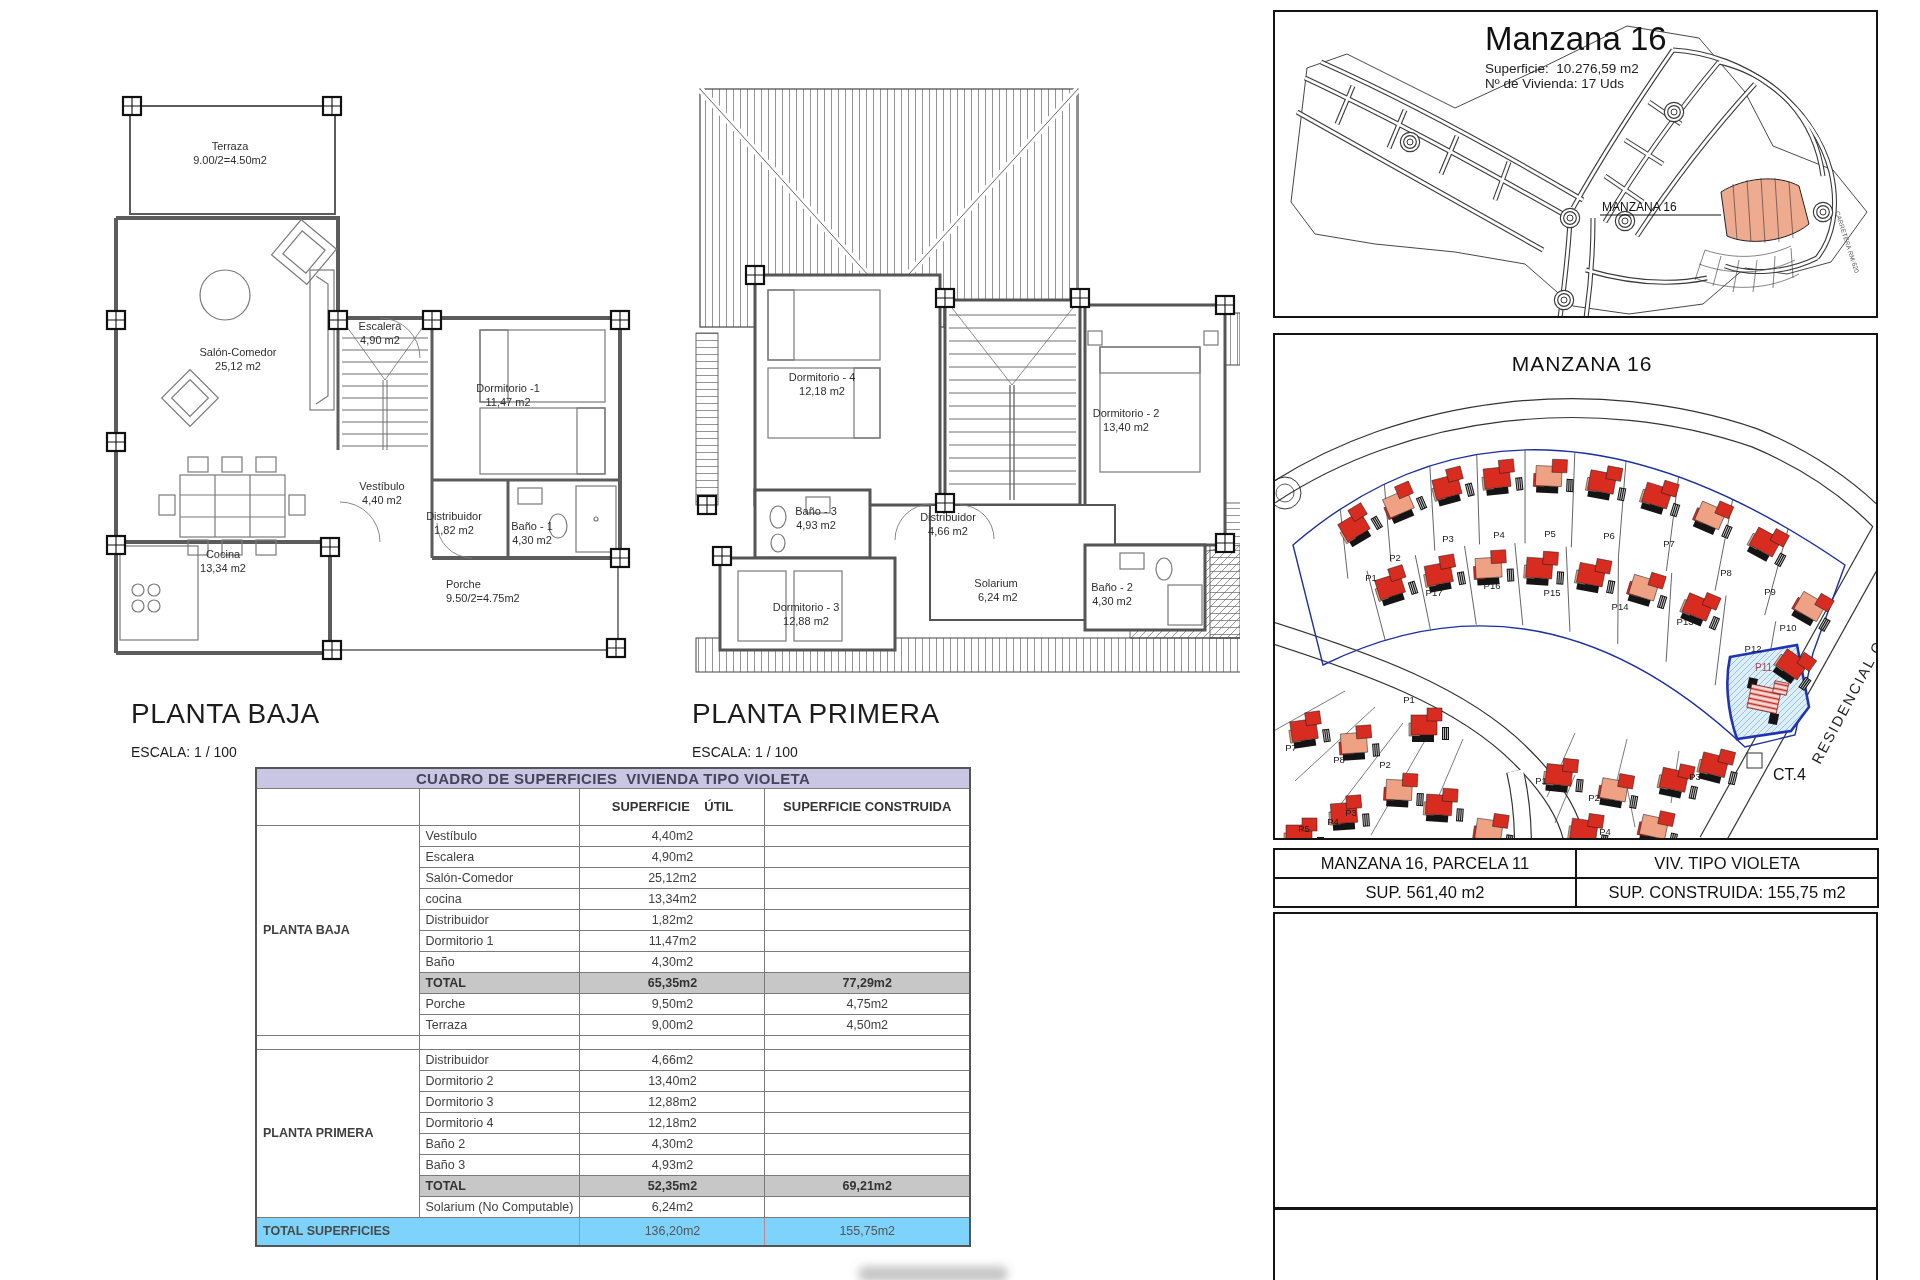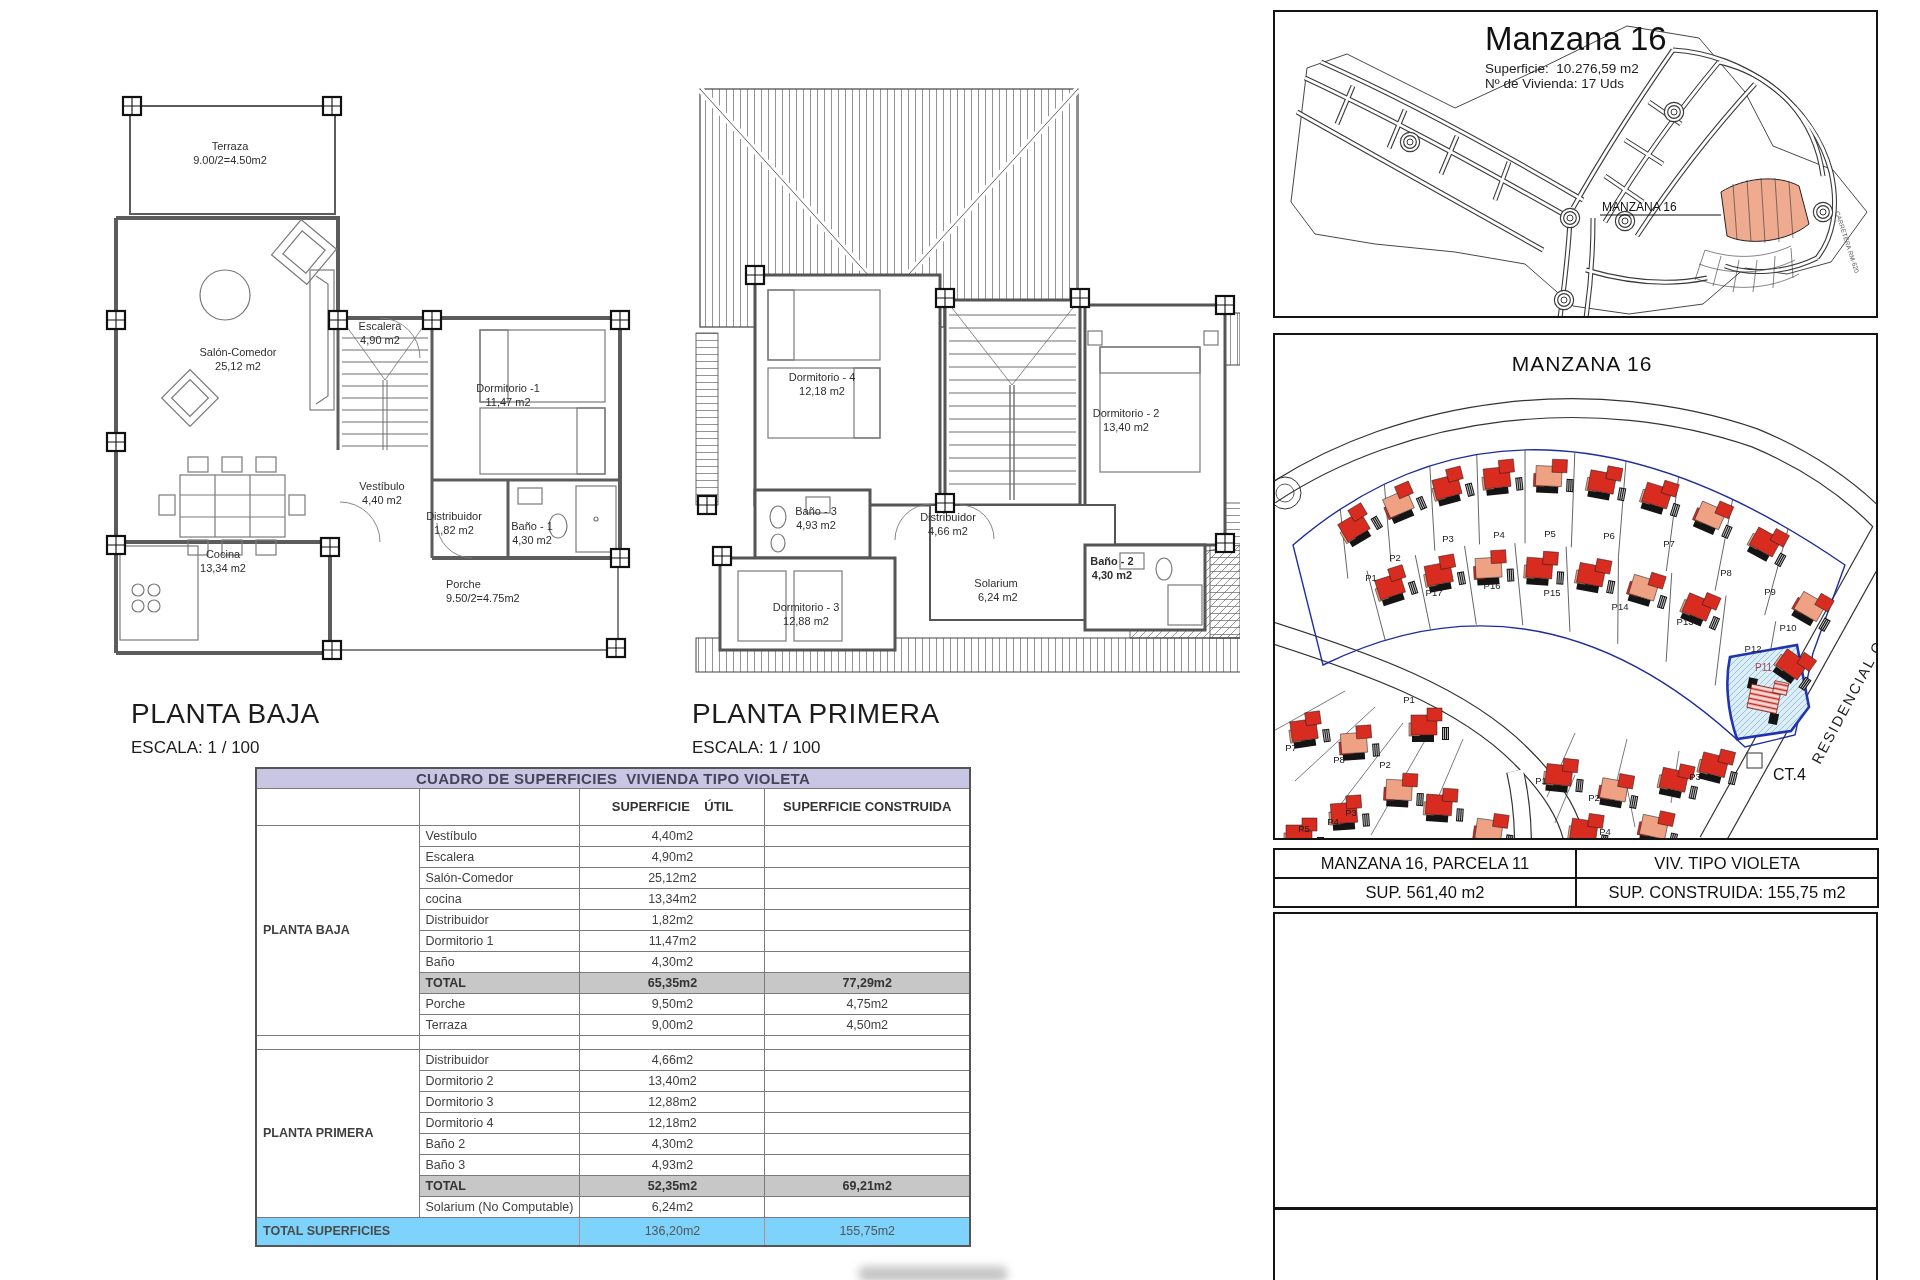--- a/index.html
+++ b/index.html
@@ -3,21 +3,21 @@
 <meta charset="utf-8">
 <style>
   *{margin:0;padding:0;box-sizing:border-box}
   html,body{background:#e9e9e9}
   #page{position:relative;width:1920px;height:1280px;background:#ffffff;overflow:hidden;
         font-family:"Liberation Sans",sans-serif;color:#222}
   .abs{position:absolute}
   .panel{position:absolute;border:2px solid #141414;background:#fff}
   .plan-title{position:absolute;color:#1c1c1c}
   .plan-title .t1{font-size:28px;letter-spacing:.5px}
-  .plan-title .t2{font-size:17px;margin-top:8px}
+  .plan-title .t2{font-size:14px;margin-top:14px}
   .room-label{position:absolute;transform:translateX(-50%);text-align:center;
               font-size:11px;line-height:13.5px;color:#2e2e2e;white-space:nowrap}
   .room-label.left{transform:none;text-align:left}
   
   #surface-table{position:absolute;left:255px;top:767px;border-collapse:collapse;
                  table-layout:fixed;border:2px solid #555}
   #surface-table td{border:1px solid #7a7a7a;font-size:12.5px;color:#3f3f3f;
                     padding:0 6px;height:21px;overflow:hidden;white-space:pre}
   #surface-table td.c{text-align:center}
   #surface-table tr.title-row td{background:#c9c6e3;height:20px;text-align:center;
@@ -286,21 +286,21 @@
         <div>13,40 m2</div>
       </div>
       <div class="room-label" style="left: 132px; top: 420px; padding-left: 48px;">
         <div>Baño - 3</div>
         <div>4,93 m2</div>
       </div>
       <div class="room-label" style="left: 288px; top: 426px;">
         <div>Distribuidor</div>
         <div>4,66 m2</div>
       </div>
-      <div class="room-label" style="left: 452px; top: 470px; font-weight: bold;">
+      <div class="room-label" style="left: 452px; top: 496px;">
         <div>Baño - 2</div>
         <div>4,30 m2</div>
       </div>
       <div class="room-label" style="left: 146px; top: 516px;">
         <div>Dormitorio - 3</div>
         <div>12,88 m2</div>
       </div>
       <div class="room-label" style="left: 336px; top: 492px; text-align: right;">
         <div>Solarium</div>
         <div>6,24 m2</div>

